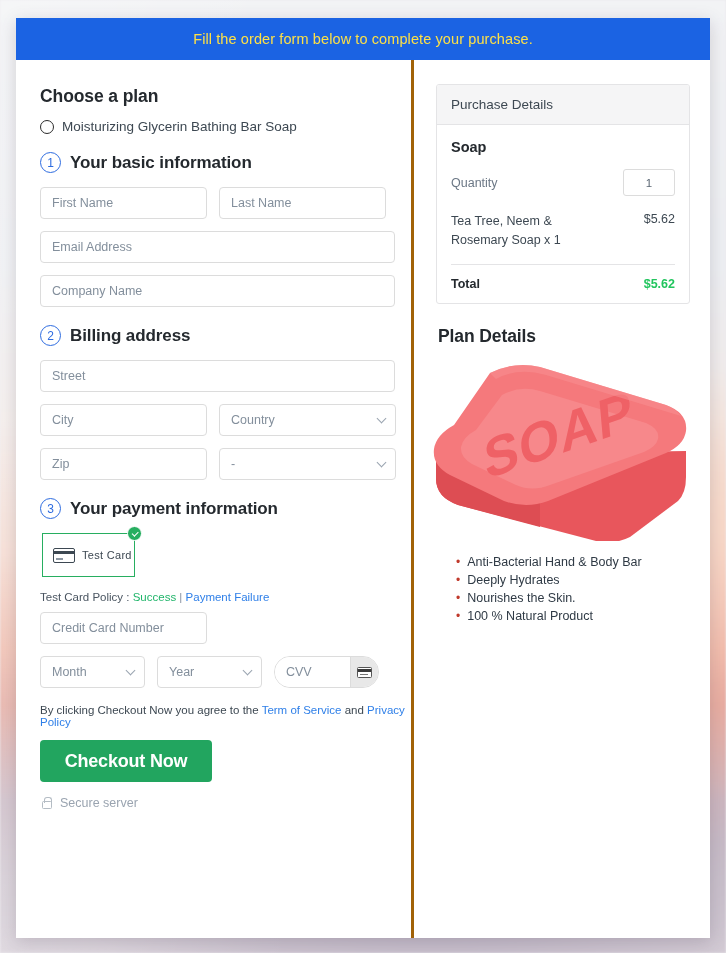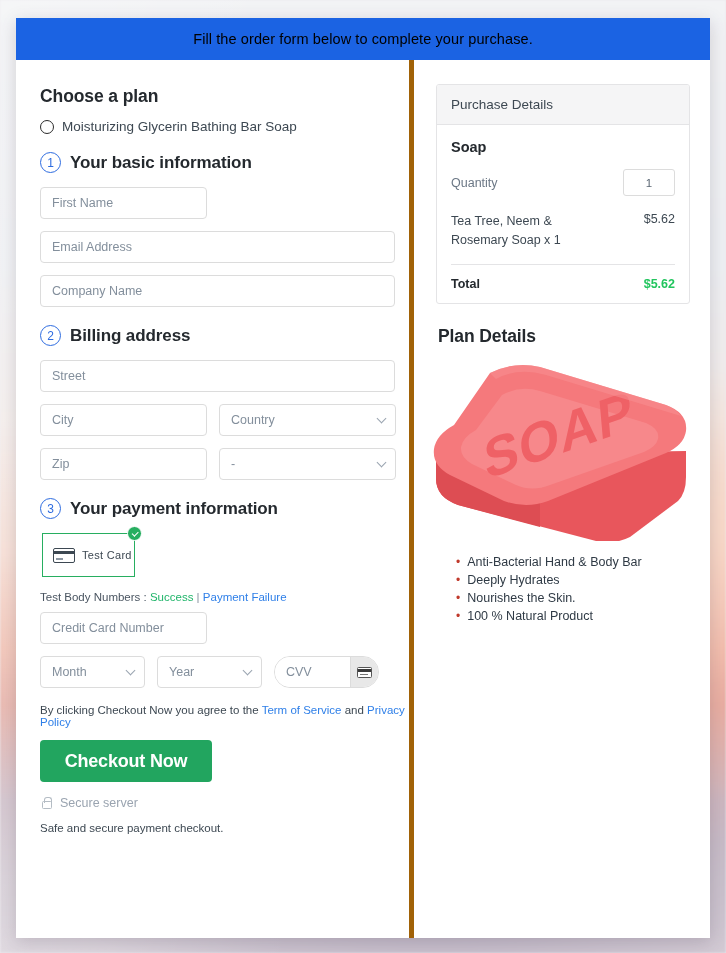--- a/index.html
+++ b/index.html
@@ -50,35 +50,35 @@
     width: 694px;
     height: 920px;
     background: #ffffff;
     box-shadow: 0 4px 16px rgba(80,70,90,.22);
     overflow: hidden;
   }
 
   .banner {
     height: 42px;
     background: #1b63e3;
-    color: #000000;
+    color: #fde047;
     font-size: 14.5px;
     display: flex;
     align-items: center;
     justify-content: center;
     letter-spacing: .1px;
   }
 
   .cols {
     display: flex;
     height: calc(100% - 42px);
   }
   .col-left {
     width: 403px;
-    border-right: 5px solid #a16207;
+    border-right: 3px solid #a16207;
     padding: 26px 0 0 24px;
   }
   .col-right {
     flex: 1;
     padding: 24px 20px 16px 22px;
   }
 
   
   h2.section-title {
     font-size: 17.5px;
@@ -425,20 +425,21 @@
       </div>
 
       
       <div class="step-head">
         <span class="step-num">1</span>
         <span class="step-label">Your basic information</span>
       </div>
 
       <div class="field-row">
         <input class="fld w-half" placeholder="First Name" style="">
+        <input class="fld w-half" placeholder="Last Name" style="">
       </div>
       <div class="field-row">
         <input class="fld w-full" placeholder="Email Address" style="">
       </div>
       <div class="field-row">
         <input class="fld w-full" placeholder="Company Name" style="">
       </div>
 
       
       <div class="step-head">
@@ -470,21 +471,21 @@
         <span class="step-label">Your payment information</span>
       </div>
 
       <div class="pay-tile">
         <span class="tile-badge"></span>
         <span class="card-glyph"></span>
         <span class="tile-text">Test Card</span>
       </div>
 
       <div class="testnums">
-        <span>Test Body Numbers :</span>
+        <span>Test Card Policy :</span>
         <a href="#" class="lnk-green">Success</a>
         <span class="sep">|</span>
         <a href="#" class="lnk-blue">Payment Failure</a>
       </div>
 
       <div class="field-row">
         <input class="fld w-half" placeholder="Credit Card Number" style="">
       </div>
 
       <div class="field-row">
@@ -511,21 +512,20 @@
         <a href="#">Privacy Policy</a>
       </div>
 
       <button class="checkout-btn">Checkout Now</button>
 
       <div class="secure">
         <span class="lock"></span>
         <span class="secure-text">Secure server</span>
       </div>
 
-      <div class="safe-text">Safe and secure payment checkout.</div>
     </div>
 
     <div class="col-right">
 
       <div class="panel">
         <div class="panel-head">Purchase Details</div>
         <div class="panel-body">
           <div class="prod-name">Soap</div>
 
           <div class="qty-row">

